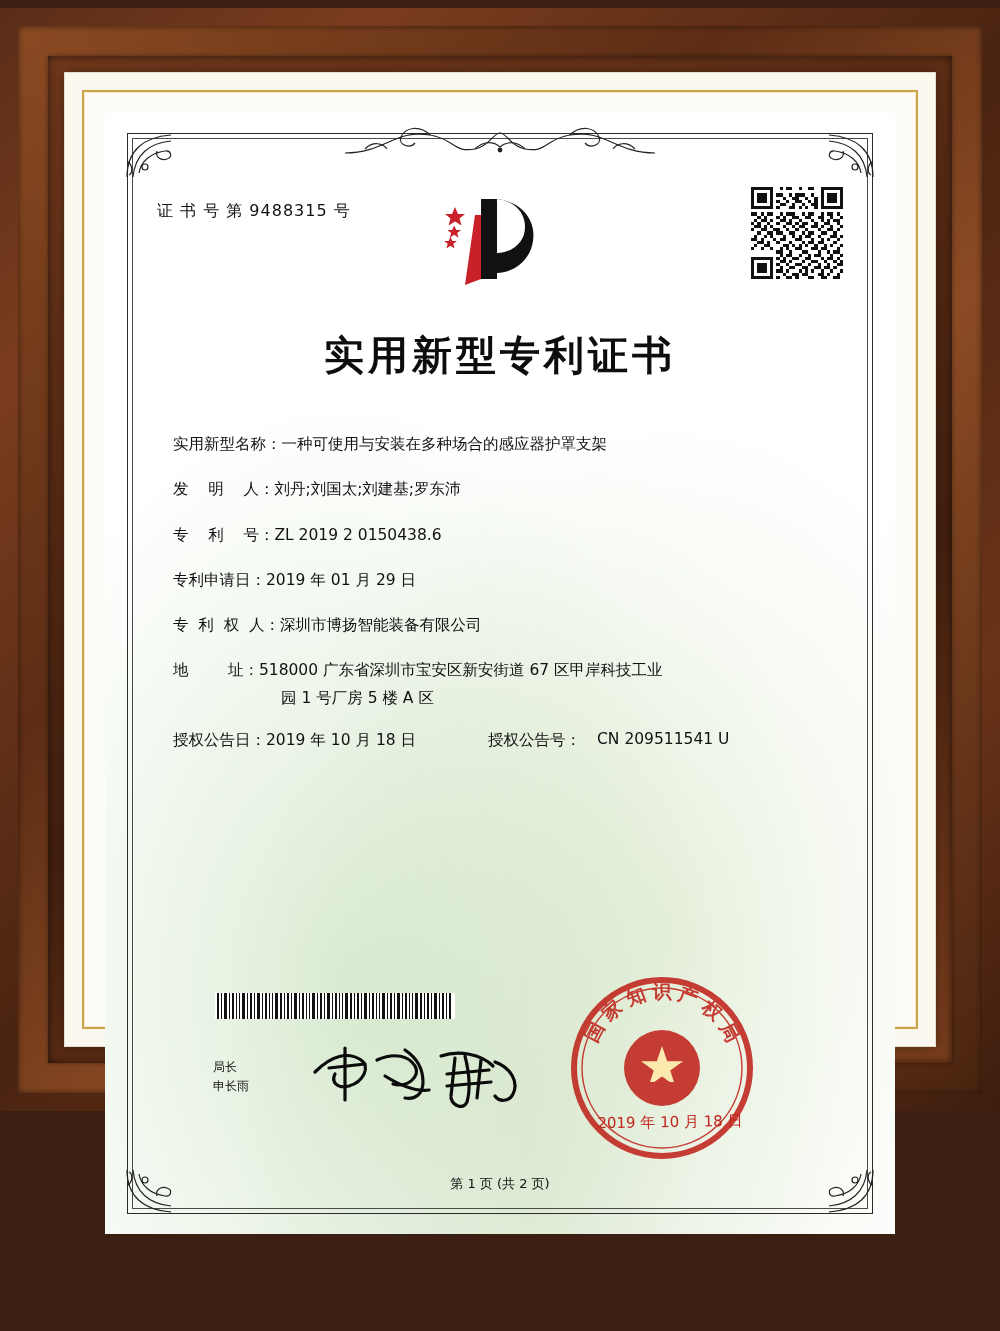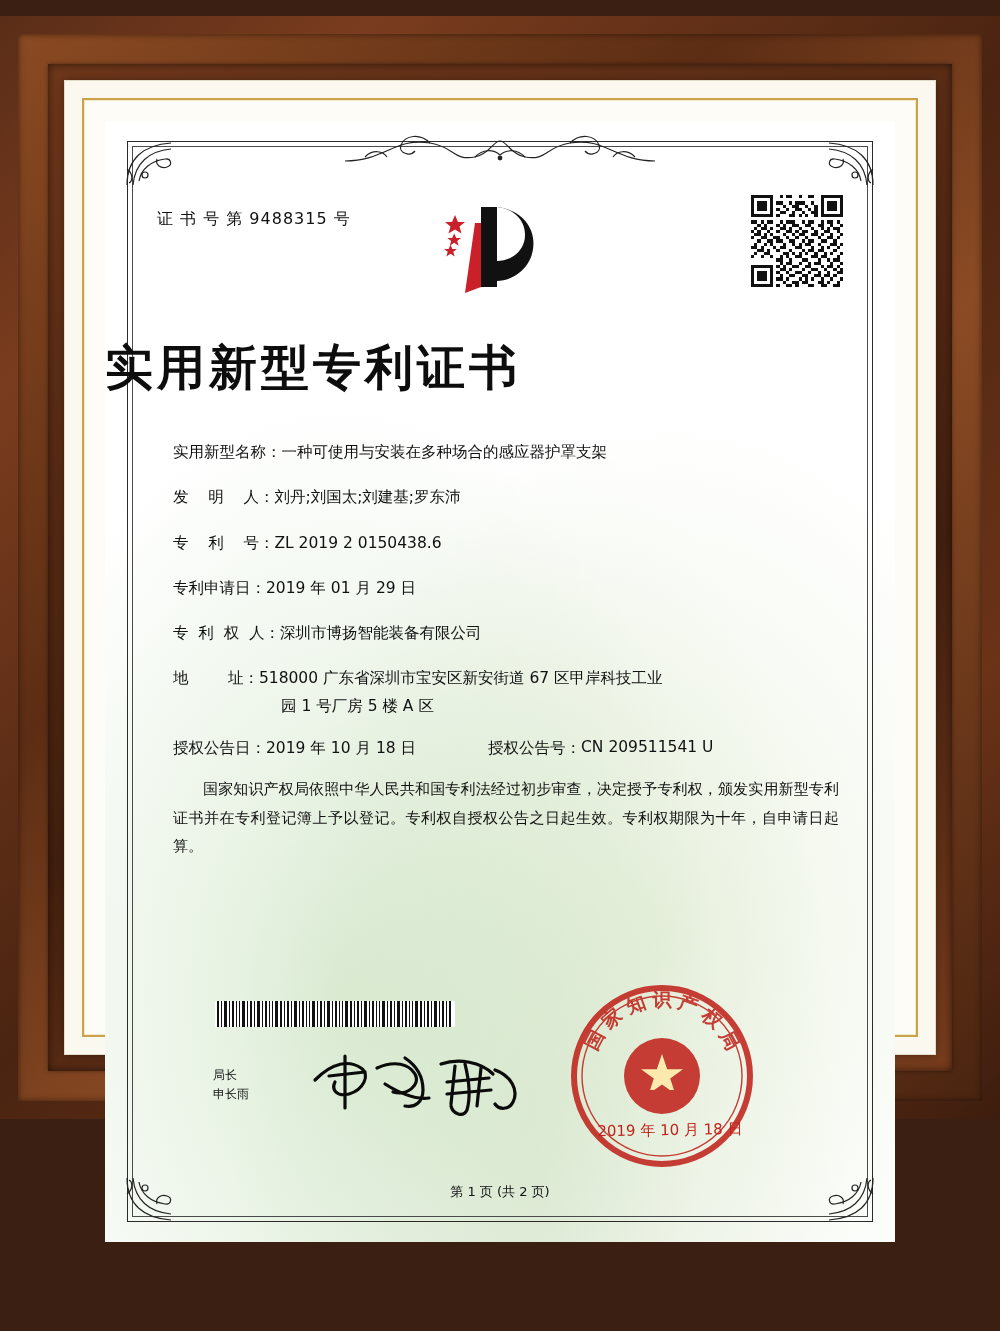--- a/index.html
+++ b/index.html
@@ -3,21 +3,21 @@
 <meta charset="utf-8">
 <style>
   html,body{margin:0;padding:0;}
   body{
     width:1000px;height:1331px;overflow:hidden;
     font-family:"Liberation Sans", sans-serif;
     background:#3a1f12;
   }
   
   .frame-outer{
-    position:absolute;left:0;top:16px;width:1000px;height:1103px;
+    position:absolute;left:0;top:8px;width:1000px;height:1103px;
     background:linear-gradient(135deg,#5a2d18 0%,#7a3c1e 18%,#4a2411 50%,#6b3318 78%,#3d1d0e 100%);
     box-sizing:border-box;
   }
   .frame-bevel{
     position:absolute;left:18px;top:18px;right:18px;bottom:18px;
     background:linear-gradient(135deg,#8a4a22 0%,#5c2d14 35%,#8b4b24 60%,#4a2410 100%);
     box-shadow:inset 0 0 6px rgba(0,0,0,.55);
   }
   .frame-inner-edge{
     position:absolute;left:48px;top:48px;right:48px;bottom:48px;
@@ -78,23 +78,23 @@
   .logo{
     position:absolute;left:330px;top:80px;width:130px;height:100px;
   }
   .qr{
     position:absolute;right:52px;top:74px;width:92px;height:92px;
   }
   .qr svg{display:block}
 
   
   .title{
-    position:absolute;left:0;right:0;top:215px;text-align:left;
+    position:absolute;left:0;right:0;top:215px;text-align:center;
     font-family:"DejaVu Sans", sans-serif;
-    font-weight:bold;font-size:48px;letter-spacing:4px;color:#0d0d0d;
+    font-weight:bold;font-size:40px;letter-spacing:4px;color:#0d0d0d;
   }
 
   
   .fields{
     position:absolute;left:68px;top:320px;right:56px;
     font-family:"DejaVu Sans", sans-serif;
     font-size:15.5px;color:#111;
   }
   .field{display:flex;margin-bottom:22px;line-height:1.5;}
   .f-label{white-space:pre;}
@@ -468,27 +468,24 @@
           <span class="f-label">地        址：</span>
           <span class="f-value">518000 广东省深圳市宝安区新安街道 67 区甲岸科技工业</span>
         </div>
         <div class="addr-second">园 1 号厂房 5 楼 A 区</div>
       </div>
 
       <div class="pubdate-row">
         <span>授权公告日：</span>
         <span>2019 年 10 月 18 日</span>
         <span class="seg2">授权公告号：</span>
-        <span style="margin-left:0;">CN 209511541 U</span>
+        <span style="margin-left:16px;">CN 209511541 U</span>
       </div>
     </div>
 
-    <div class="para p1">
-      <p>国家知识产权局依照中华人民共和国专利法经过初步审查，决定授予专利权，颁发实用新型专利证书并在专利登记簿上予以登记。专利权自授权公告之日起生效。专利权期限为十年，自申请日起算。</p>
-    </div>
 
     <div class="barcode">
       <svg viewBox="0 0 240 26" width="240" height="26" shape-rendering="crispEdges">
         <rect width="240" height="26" fill="#fff"></rect>
         <g fill="#111">
           <rect x="2" y="0" width="2" height="26"></rect>
             <rect x="6" y="0" width="1" height="26"></rect>
           <rect x="9" y="0" width="3" height="26"></rect>
             <rect x="14" y="0" width="1" height="26"></rect>
           <rect x="17" y="0" width="2" height="26"></rect>

